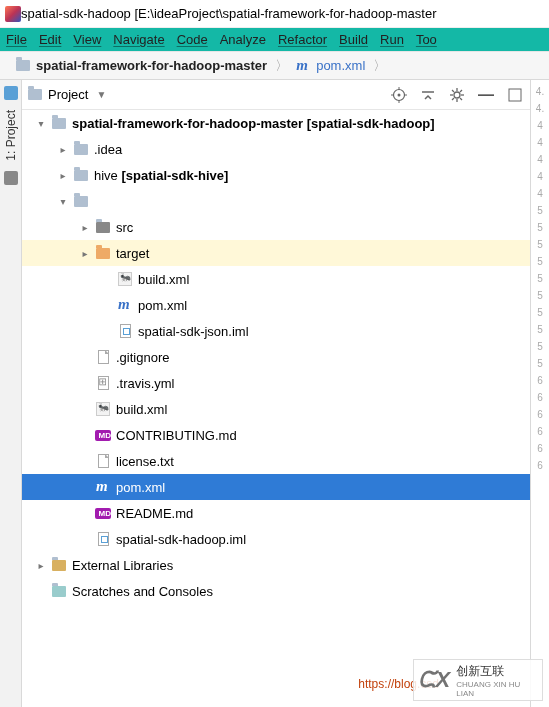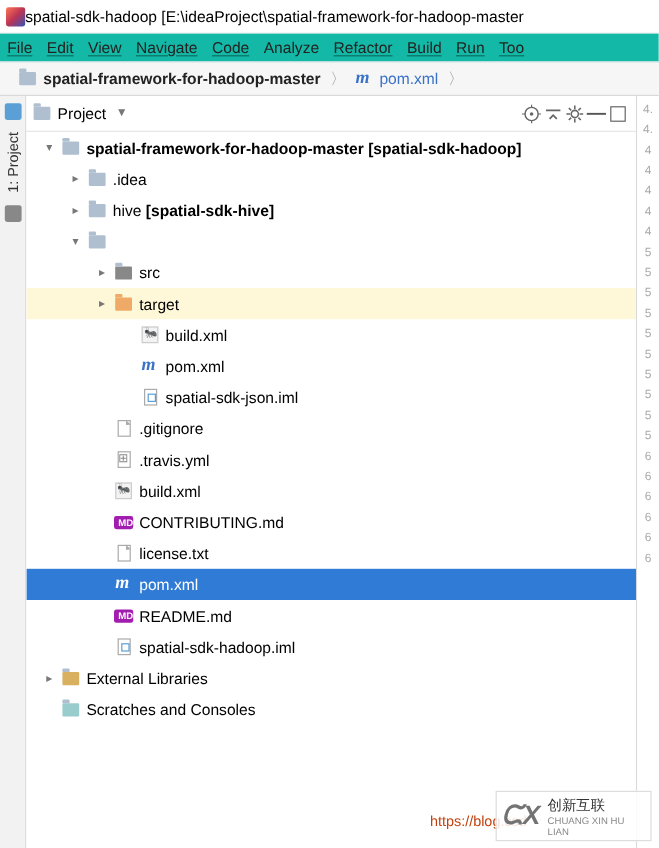--- a/index.html
+++ b/index.html
@@ -26,21 +26,21 @@
   .yml-icon{display:inline-block;width:11px;height:14px;background:#fff;border:1px solid #aaa;}
   .yml-icon::after{content:"⊞";font-size:10px;color:#888;display:block;margin-top:-1px;}
   .iml-icon{display:inline-block;width:11px;height:14px;background:#fff;border:1px solid #aaa;position:relative;}
   .iml-icon::after{content:"";position:absolute;left:2px;top:3px;width:5px;height:5px;border:1px solid #5aa0d6;}
   .body-row{display:flex;height:calc(100% - 80px);}
   .left-tab{width:22px;background:#f2f2f2;border-right:1px solid #d9d9d9;display:flex;flex-direction:column;align-items:center;padding-top:6px;gap:6px;}
   .left-tab .vlabel{writing-mode:vertical-rl;transform:rotate(180deg);font-size:12px;color:#333;padding:4px 0;}
   .bk{width:14px;height:14px;background:#5aa0d6;border-radius:2px;}
   .bk2{width:14px;height:14px;background:#888;border-radius:2px;}
   .project-panel{flex:1;display:flex;flex-direction:column;border-right:1px solid #d9d9d9;}
-  .panel-header{height:30px;display:flex;align-items:center;padding:0 6px;background:#fff;border-bottom:1px solid #e6e6e6;gap:0;}
+  .panel-header{height:30px;display:flex;align-items:center;padding:0 6px;background:#fff;border-bottom:1px solid #e6e6e6;gap:11px;}
   .panel-header .title{display:flex;align-items:center;gap:6px;}
   .panel-header .spacer{flex:1;}
   .panel-header .toolbtn{width:18px;height:18px;display:flex;align-items:center;justify-content:center;color:#555;}
   .tree{flex:1;overflow:hidden;background:#fff;}
   .node{display:flex;align-items:center;height:26px;white-space:nowrap;padding-left:12px;}
   .node .arrow{width:14px;text-align:center;color:#777;font-size:10px;margin-right:2px;}
   .node .ic{width:18px;display:flex;align-items:center;justify-content:center;margin-right:4px;}
   .node.selected{background:#2f7bd6;color:#fff;}
   .node.selected .m-icon{color:#fff;}
   .node.highlight{background:#fff8d8;}

